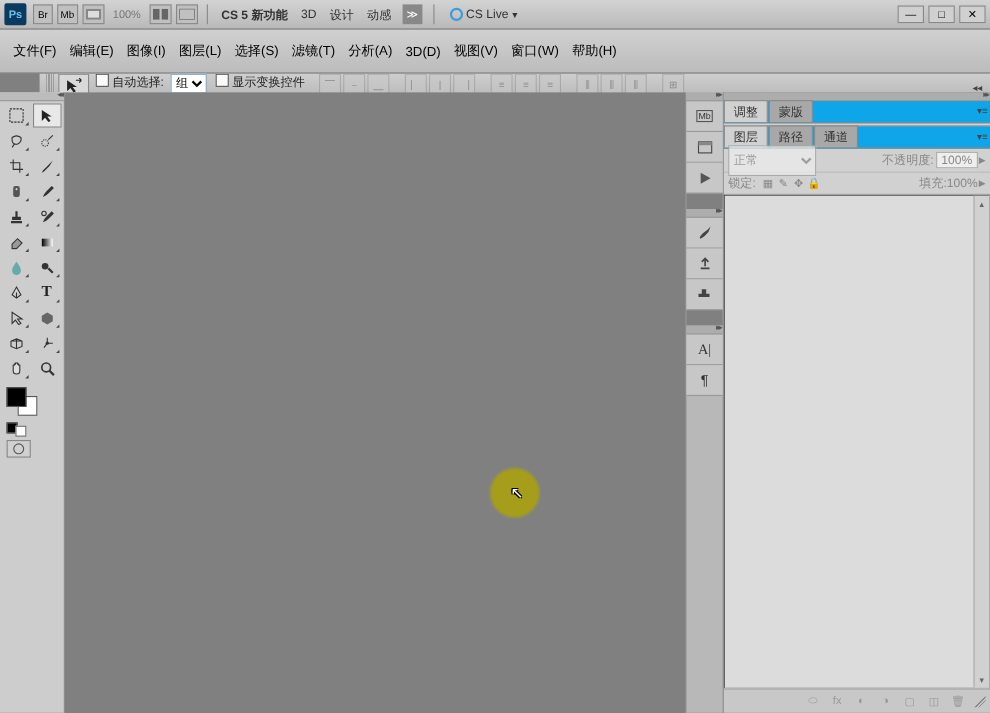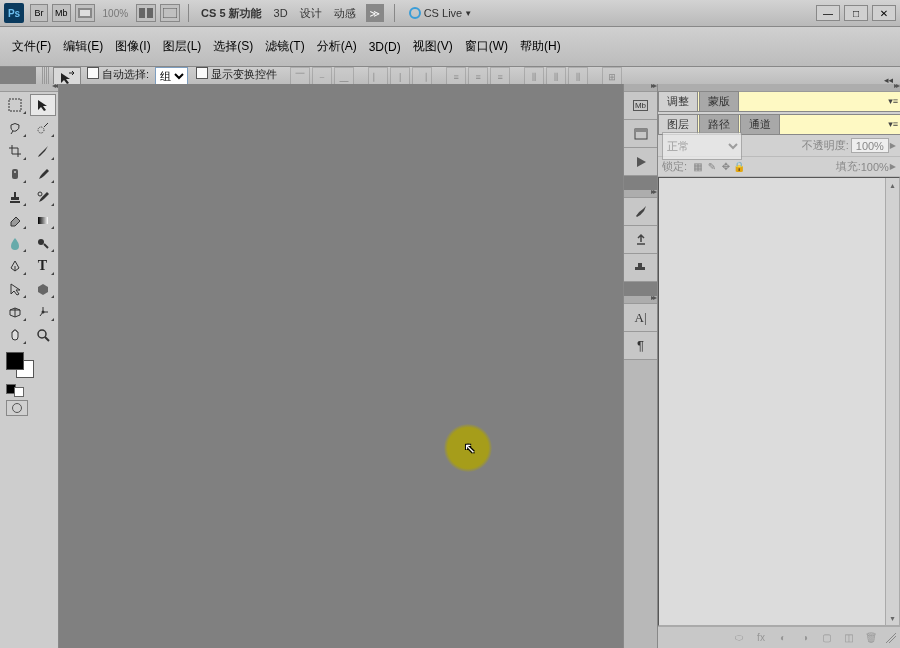--- a/index.html
+++ b/index.html
@@ -47,21 +47,21 @@
 .canvas-area .cursor-halo { position: absolute; left: 385px; top: 340px; width: 48px; height: 48px; background: radial-gradient(circle, #a69d1a 0%, #a69d1a 60%, rgba(166,157,26,0) 72%); border-radius: 50%; }
 .canvas-area .cursor { position: absolute; left: 405px; top: 356px; font-size: 14px; color: #fff; text-shadow: 1px 1px 0 #000, -1px -1px 0 #000, 1px -1px 0 #000, -1px 1px 0 #000; }
 .mid-dock { width: 35px; background: #b8b8b8; border-left: 1px solid #888; border-right: 1px solid #888; display: flex; flex-direction: column; }
 .mid-dock .dk-head { height: 8px; background: #adadad; border-bottom: 1px solid #999; position: relative; }
 .mid-dock .dk-head::after { content: "▸▸"; position: absolute; right: 2px; top: -3px; font-size: 8px; color: #555; letter-spacing: -2px; }
 .mid-dock .dk-btn { height: 28px; display: flex; align-items: center; justify-content: center; border-bottom: 1px solid #999; font-size: 12px; color: #333; cursor: pointer; background: #c7c7c7; }
 .mid-dock .dk-gap { height: 14px; background: #808080; }
 .right-panels { width: 242px; background: #808080; display: flex; flex-direction: column; }
 .panel-head-strip { height: 8px; background: #adadad; border-bottom: 1px solid #999; position: relative; }
 .panel-head-strip::after { content: "▸▸"; position: absolute; right: 2px; top: -3px; font-size: 8px; color: #555; letter-spacing: -2px; }
-.panel-tabs { height: 20px; background: #fef9c3; display: flex; align-items: flex-end; border-bottom: 1px solid #888; position: relative; }
+.panel-tabs { height: 20px; background: #0ea5e9; display: flex; align-items: flex-end; border-bottom: 1px solid #888; position: relative; }
 .panel-tabs .tab { padding: 2px 8px; font-size: 11px; color: #333; border: 1px solid #888; border-bottom: none; margin-right: 1px; cursor: pointer; }
 .panel-tabs .tab.active { background: #d1d1d1; }
 .panel-tabs .tab:not(.active) { background: #a8a8a8; }
 .panel-tabs .flyout { position: absolute; right: 2px; top: 4px; font-size: 9px; color: #444; }
 .panel-body { background: #d1d1d1; border-bottom: 1px solid #888; }
 .panel-body.adj { height: 3px; }
 .layers-opts { height: 22px; display: flex; align-items: center; padding: 0 4px; background: #d1d1d1; border-bottom: 1px solid #bbb; }
 .layers-opts select { width: 80px; height: 28px; font-size: 11px; background: #eee; border: 1px solid #999; color: #888; }
 .layers-opts .r { margin-left: auto; font-size: 11px; color: #888; display: flex; align-items: center; }
 .layers-opts .pct { width: 38px; height: 15px; background: #eee; border: 1px solid #aaa; display: inline-flex; align-items: center; justify-content: center; margin-left: 2px; }

